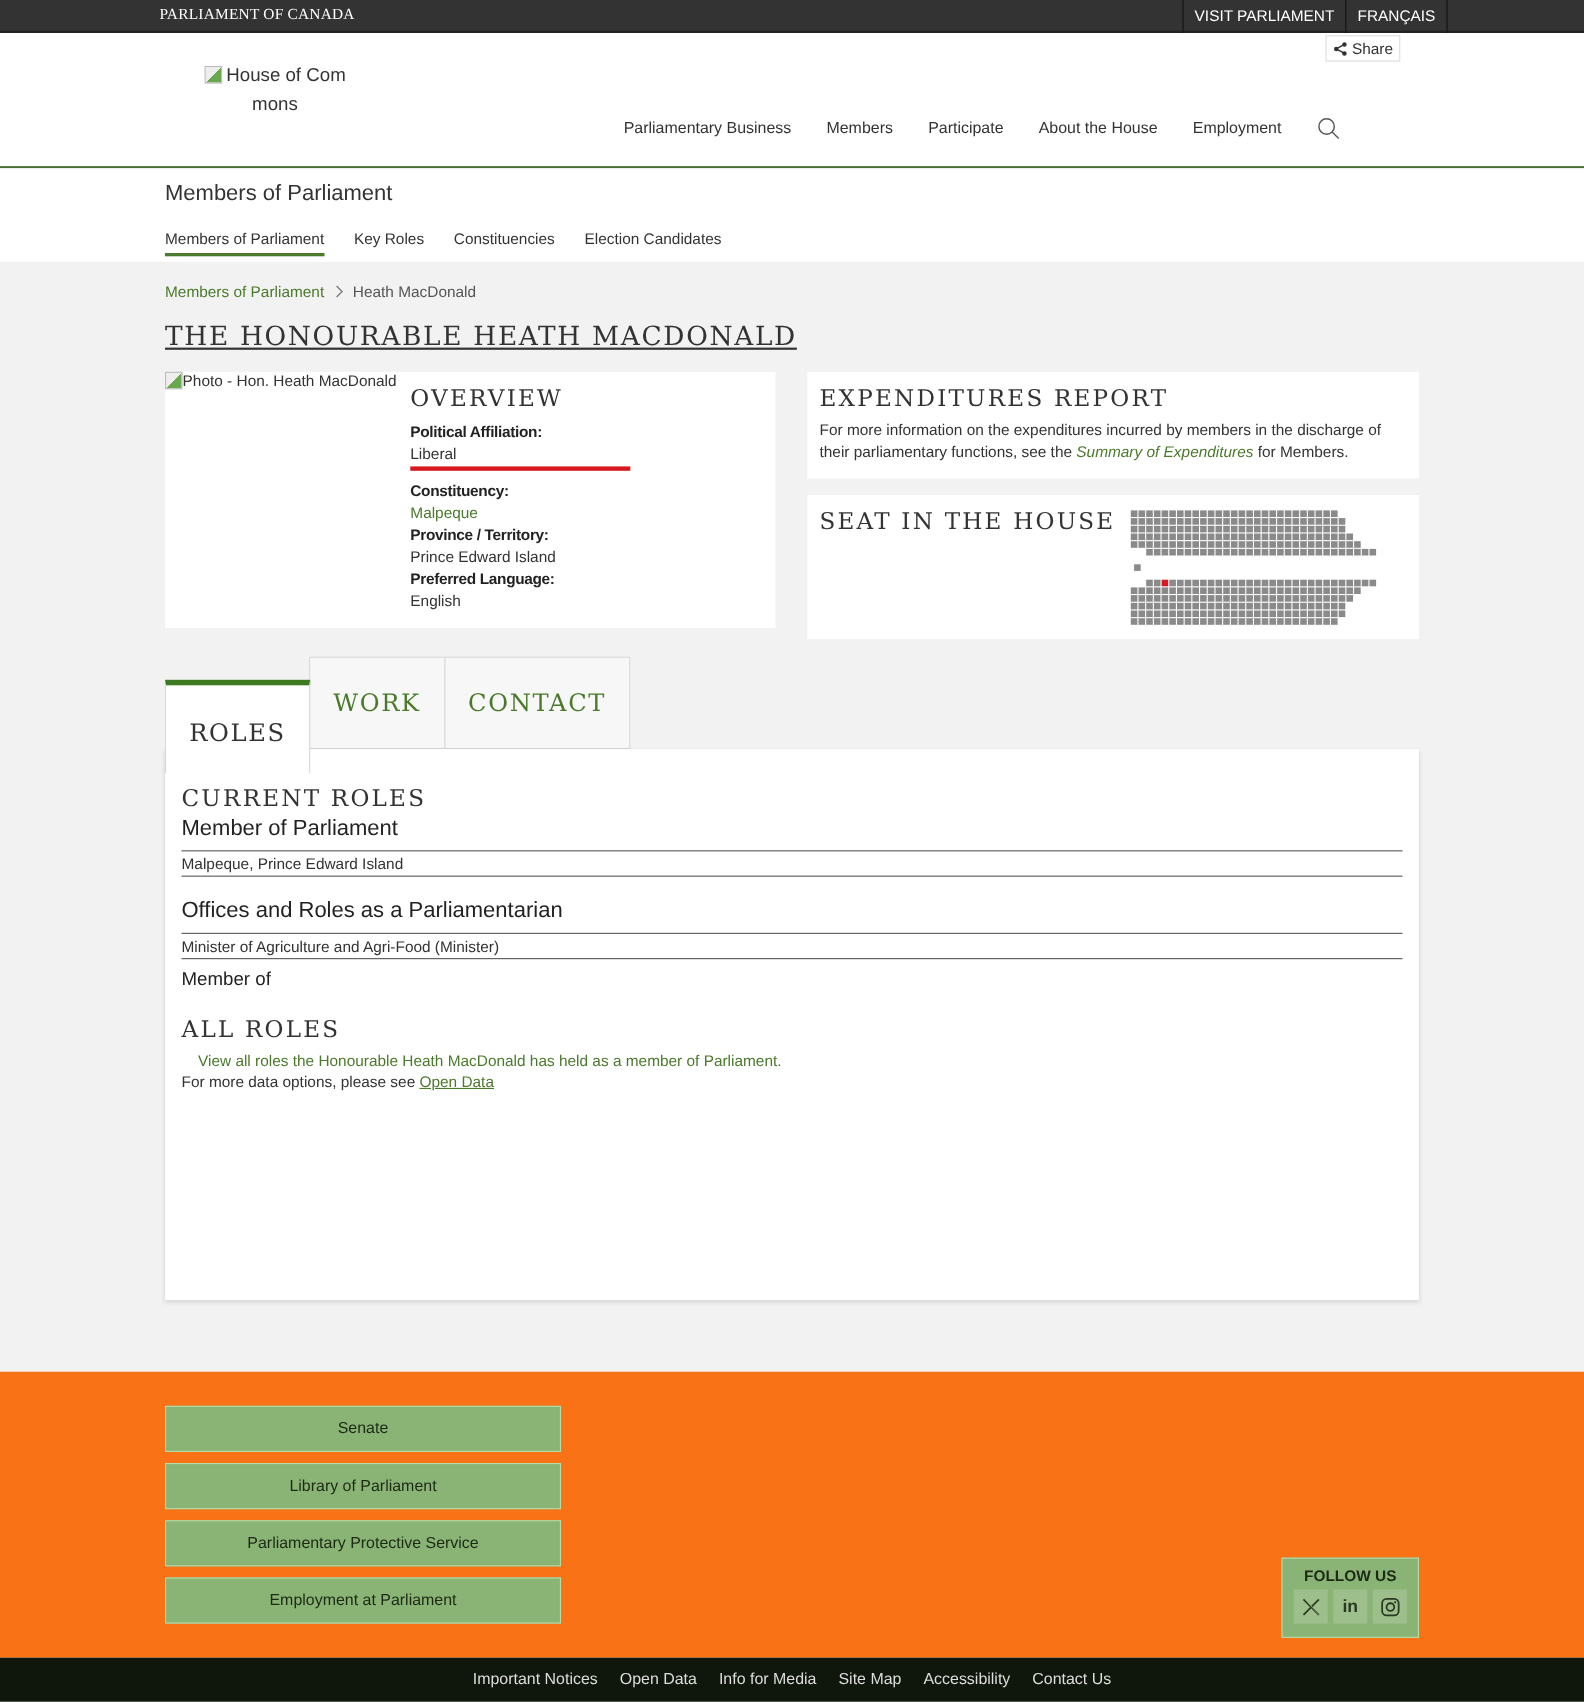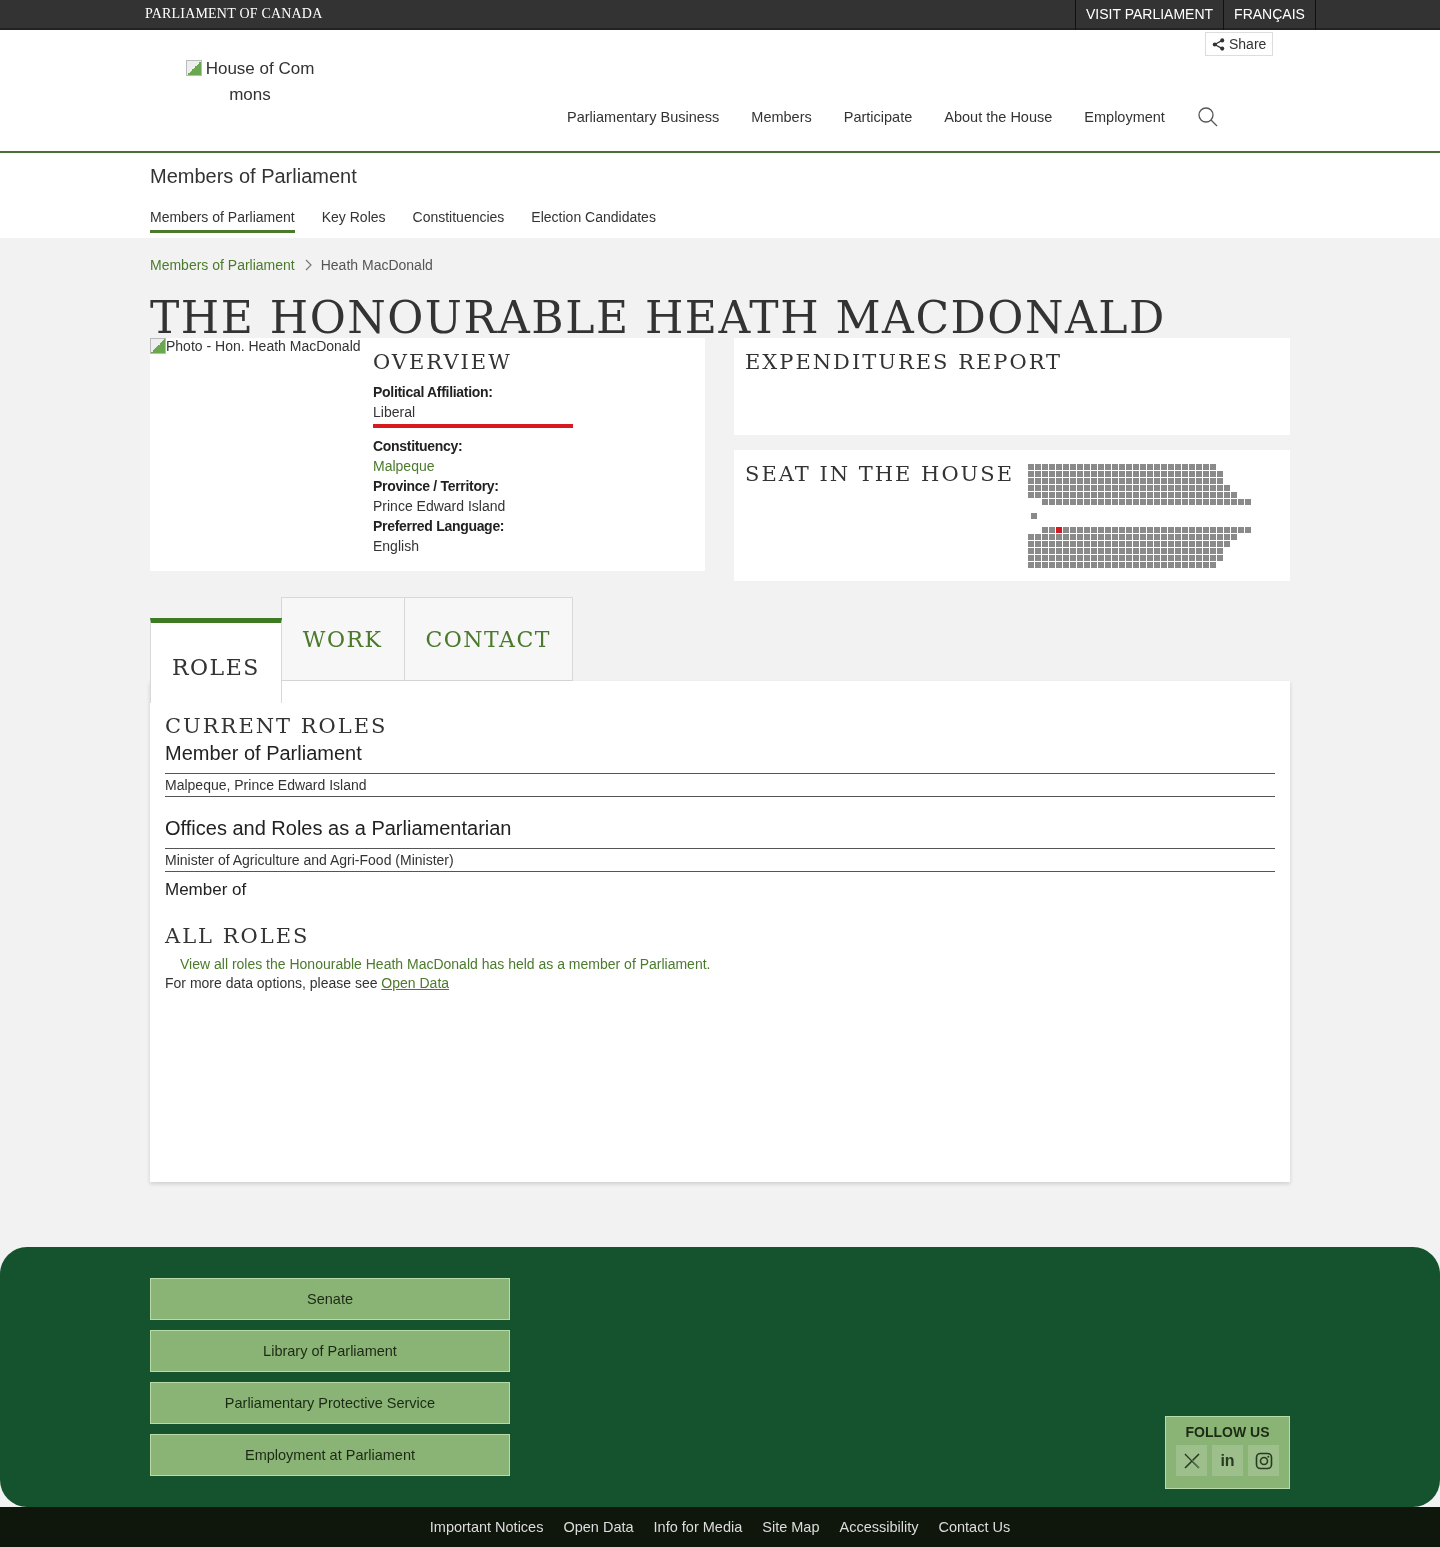--- a/index.html
+++ b/index.html
@@ -27,21 +27,21 @@
   
   .subhead { background: #fff; height: 85px; position: relative; }
   .subhead h2 { position: absolute; left: 150px; top: 12px; font-size: 20px; font-weight: normal; color: #333; }
   .subnav { position: absolute; left: 150px; top: 56px; display: flex; }
   .subnav a { color: #333; font-size: 14px; margin-right: 27px; padding-bottom: 5px; display: block; }
   .subnav a.active { border-bottom: 3px solid #4b7a2c; }
 
   .breadcrumb { position: absolute; left: 150px; top: 257px; font-size: 14px; display: flex; align-items: center; gap: 8px; }
   .breadcrumb a { color: #4b7a2c; }
   .breadcrumb span.cur { color: #555; }
-  .page-title { position: absolute; left: 150px; top: 292px; font-size: 44px; font-weight: normal; color: #333; letter-spacing: 1.5px; }
+  .page-title { position: absolute; left: 150px; top: 292px; font-size: 24px; font-weight: normal; color: #333; letter-spacing: 1.5px; text-decoration: underline; }
 
   
   .card { background: #fff; position: absolute; }
   .overview { left: 150px; top: 338px; width: 555px; height: 233px; }
   .photo { position: absolute; left: 0; top: 0; font-size: 14px; color: #333; display: flex; align-items: center; }
   .photo .broken { display: inline-block; width: 16px; height: 16px; border: 1px solid #bbb; background: linear-gradient(135deg, #eee 50%, #6aa84f 50%); }
   .ov-body { position: absolute; left: 223px; top: 12px; width: 200px; }
   .card-title { font-size: 21px; font-weight: normal; letter-spacing: 2px; color: #333; }
   .lbl { font-weight: bold; font-size: 14px; color: #222; margin-top: 8px; line-height: 20px; letter-spacing: -.3px; }
   .val { font-size: 14px; line-height: 20px; color: #333; }
@@ -66,21 +66,21 @@
   .panel { position: absolute; left: 150px; top: 681px; width: 1140px; height: 501px; background: #fff; box-shadow: 0 2px 4px rgba(0,0,0,.15); padding: 0 15px; }
   .sec-title { font-size: 21px; font-weight: normal; letter-spacing: 2px; color: #333; }
   .role-h { font-size: 20px; color: #222; font-weight: normal; }
   .row-line { border-top: 1px solid #555; border-bottom: 1px solid #555; font-size: 14px; color: #333; padding: 3px 0; line-height: 16px; }
   .cana { display: flex; align-items: center; gap: 10px; padding: 7px 0; border-top: 1px solid #555; border-bottom: 1px solid #555; }
   .cana b { color: #4b7a2c; font-size: 19px; letter-spacing: .5px; }
   .export { display: flex; align-items: center; gap: 4px; font-size: 14px; }
   .btn-g { background: #3e7a22; color: #fff; font-size: 12px; padding: 2px 8px; border-radius: 2px; display: inline-flex; align-items: center; gap: 3px; }
 
   
-  .footer { position: absolute; left: 0; top: 1247px; width: 1440px; height: 260px; background: #14532d; border-radius: 27px; }
+  .footer { position: absolute; left: 0; top: 1247px; width: 1440px; height: 260px; background: #f97316; }
   .fbtn { position: absolute; left: 150px; width: 360px; height: 42px; background: #8ab376; border: 1px solid #b8dca8; color: #1c2a14; font-size: 14.5px; display: flex; align-items: center; justify-content: center; }
   .follow { position: absolute; left: 1165px; top: 169px; width: 125px; height: 73px; background: #8ab376; border: 1px solid #b8dca8; text-align: center; }
   .follow .t { font-weight: bold; font-size: 14px; margin-top: 7px; color: #1c2a14; }
   .follow .icons { display: flex; justify-content: center; gap: 5px; margin-top: 5px; }
   .follow .ic { width: 31px; height: 31px; background: #9dbf8c; display: flex; align-items: center; justify-content: center; font-weight: bold; color: #2a3a22; font-size: 16px; }
   .bottombar { position: absolute; left: 0; top: 1507px; width: 1440px; height: 40px; background: #0f170c; display: flex; justify-content: center; align-items: center; gap: 20px; }
   .bottombar a { color: #ddd; font-size: 14.5px; }
 </style>
 </head>
 <body>
@@ -156,20 +156,21 @@
     <a href="#" class="val green" style="display:block">Malpeque</a>
     <div class="lbl" style="margin-top:0">Province / Territory:</div>
     <div class="val">Prince Edward Island</div>
     <div class="lbl" style="margin-top:0">Preferred Language:</div>
     <div class="val">English</div>
   </div>
 </div>
 
 <div class="card expend">
   <h3 class="card-title serif">EXPENDITURES REPORT</h3>
+  <p><span>For more information on the expenditures incurred by members in the discharge of their parliamentary functions, see the </span><a href="#">Summary of Expenditures</a><span> for Members.</span></p>
 </div>
 
 <div class="card seat">
   <h3 class="card-title serif">SEAT IN THE HOUSE</h3>
 </div>
 <div class="seatmap" id="seatmap">
     <span class="s" style="left: 1028px; top: 464px;"></span>
     <span class="s" style="left: 1035px; top: 464px;"></span>
     <span class="s" style="left: 1042px; top: 464px;"></span>
     <span class="s" style="left: 1049px; top: 464px;"></span>

